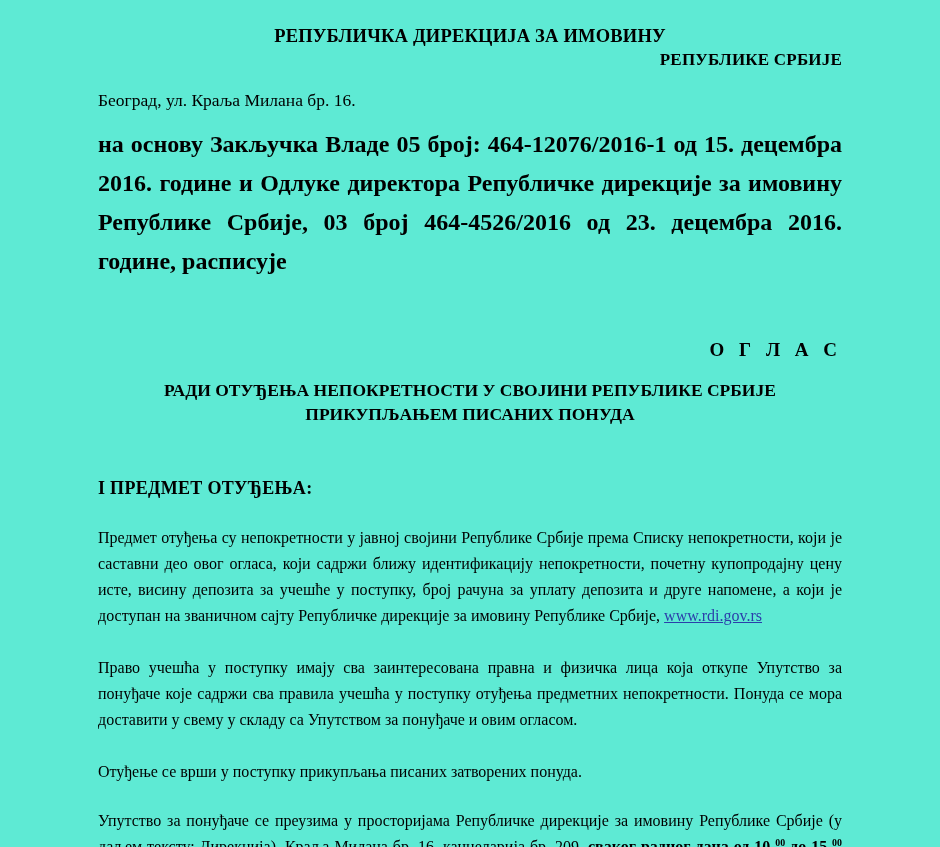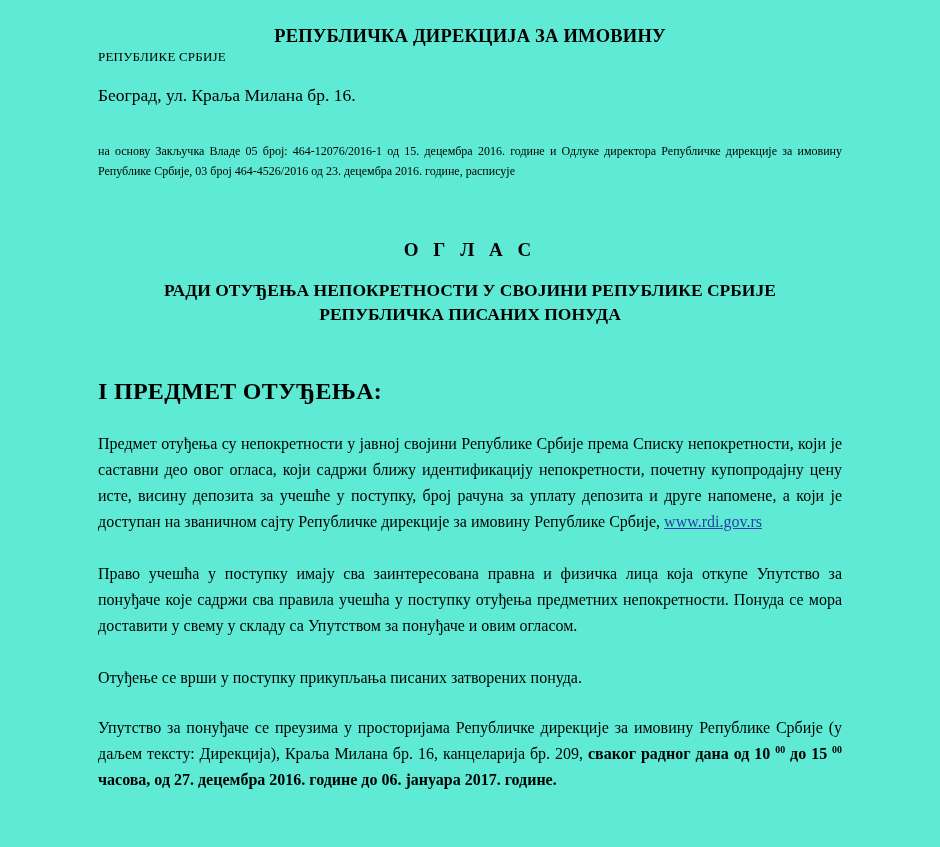--- a/index.html
+++ b/index.html
@@ -25,57 +25,58 @@
     box-sizing: border-box;
   }
   .hdr {
     text-align: center;
     font-weight: bold;
     font-size: 18.5px;
     line-height: 1.28;
     letter-spacing: 0.2px;
   }
   .hdr-line2 {
-    text-align: left;
-    font-weight: normal;
-    font-size: 13px;
+    text-align: right;
+    font-weight: bold;
+    font-size: 17px;
     line-height: 1.28;
     letter-spacing: 0.2px;
   }
   .addr {
     text-align: left;
     font-size: 17.5px;
     margin-top: 20px;
   }
   .intro {
-    font-size: 12px;
+    font-size: 24px;
     line-height: 1.62;
-    margin-top: 36px;
+    margin-top: 14px;
     text-align: justify;
+    font-weight: bold;
   }
   .intro p {
     margin: 0;
   }
   .oglas-title {
-    text-align: center;
+    text-align: right;
     font-weight: bold;
     font-size: 19px;
     margin-top: 58px;
     letter-spacing: 5px;
   }
   .oglas-sub {
     text-align: center;
     font-weight: bold;
     font-size: 17.5px;
     margin-top: 17px;
     line-height: 1.38;
   }
   .section-title {
     font-weight: bold;
-    font-size: 24px;
+    font-size: 18px;
     margin-top: 52px;
     letter-spacing: 0.3px;
   }
   .para {
     font-size: 16px;
     line-height: 1.62;
     text-align: justify;
     margin-top: 26px;
   }
   .para.tight {
@@ -105,21 +106,21 @@
 
     <div class="addr">Београд, ул. Краља Милана бр. 16.</div>
 
     <div class="intro">
       <p>на основу Закључка Владе 05 број: 464-12076/2016-1 од 15. децембра 2016. године и Одлуке директора Републичке дирекције за имовину Републике Србије, 03 број 464-4526/2016 од  23. децембра 2016. године, расписује</p>
     </div>
 
     <div class="oglas-title">О Г Л А С</div>
     <div class="oglas-sub">
       <div>РАДИ ОТУЂЕЊА НЕПОКРЕТНОСТИ У СВОЈИНИ  РЕПУБЛИКЕ СРБИЈЕ</div>
-      <div>РЕПУБЛИЧКА ПИСАНИХ ПОНУДА</div>
+      <div>ПРИКУПЉАЊЕМ ПИСАНИХ ПОНУДА</div>
     </div>
 
     <div class="section-title">I  ПРЕДМЕТ ОТУЂЕЊА:</div>
 
     <div class="para">
       <span>Предмет отуђења су непокретности у јавној својини Републике Србије према Списку непокретности, који је саставни део овог огласа, који садржи ближу идентификацију непокретности, почетну купопродајну цену исте, висину депозита за учешће у поступку, број рачуна за уплату депозита и друге напомене, а који је доступан на званичном сајту Републичке дирекције за имовину Републике Србије,</span>
       <a class="link" href="#">www.rdi.gov.rs</a>
     </div>
 
     <div class="para">Право учешћа у поступку имају сва заинтересована правна и физичка лица која откупе Упутство за понуђаче које садржи сва правила учешћа у поступку отуђења предметних непокретности. Понуда се мора доставити у свему у складу са Упутством за понуђаче и овим огласом.</div>

